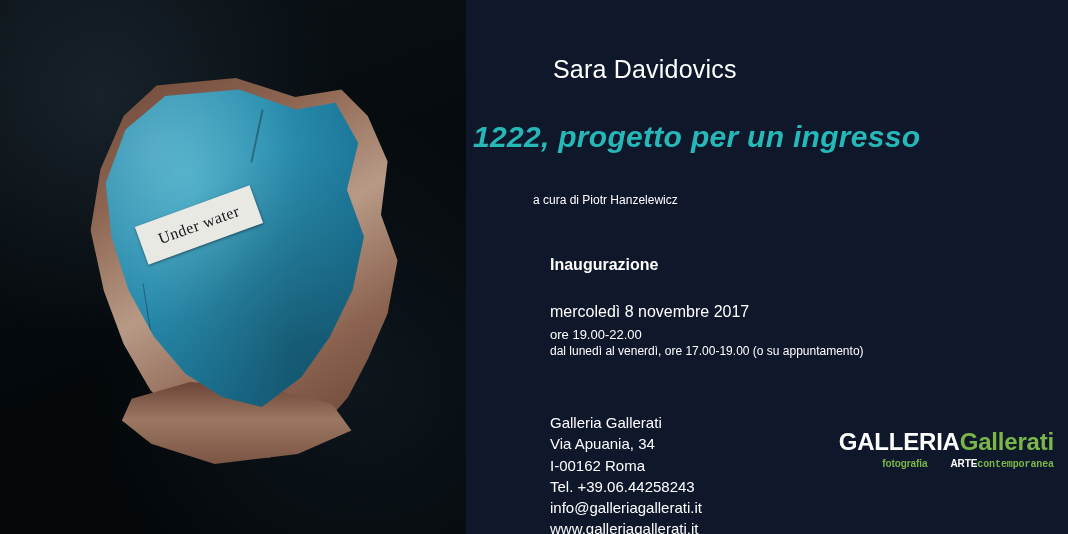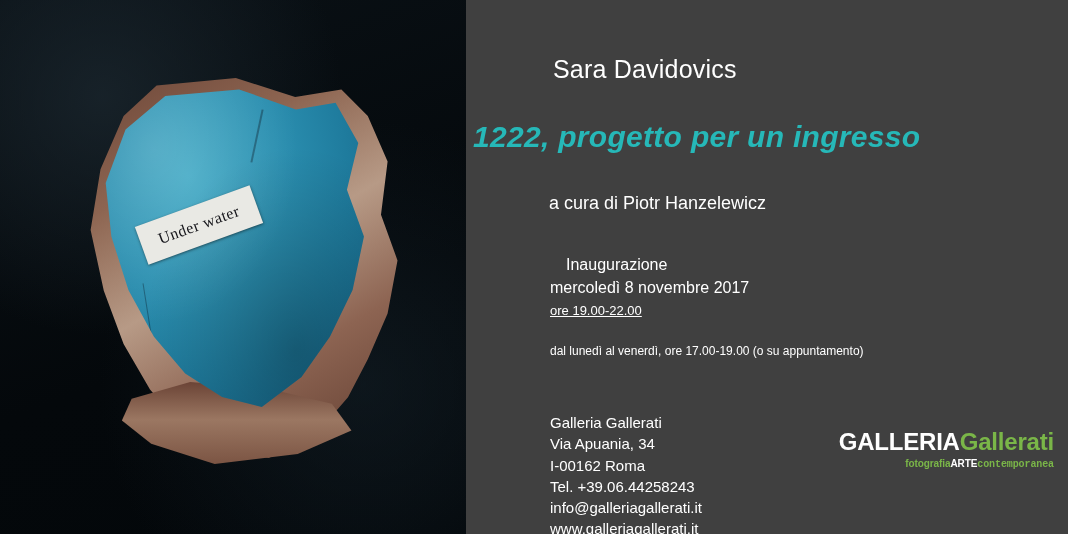--- a/index.html
+++ b/index.html
@@ -113,21 +113,21 @@
     letter-spacing: 0.5px;
     color: #15151a;
     white-space: nowrap;
   }
 
   
   .text-panel {
     position: relative;
     flex: 1 1 auto;
     height: 534px;
-    background: #404040;
+    background: #0f172a;
     color: #ffffff;
   }
   .artist {
     position: absolute;
     left: 87px;
     top: 55px;
     font-size: 25px;
     font-weight: 400;
     letter-spacing: 0.2px;
     color: #ffffff;
@@ -137,34 +137,34 @@
     left: 7px;
     top: 120px;
     font-size: 30px;
     font-style: italic;
     font-weight: 700;
     color: #26b8b8;
     letter-spacing: 0.3px;
   }
   .curator {
     position: absolute;
-    left: 83px;
+    left: 67px;
     top: 193px;
-    font-size: 18px;
+    font-size: 12px;
     color: #ffffff;
   }
   .opening {
     position: absolute;
     left: 84px;
     top: 253px;
     line-height: 1.45;
   }
-  .opening .l1 { font-size: 16px; font-weight: 400; color: #ffffff; margin-left: 16px; }
-  .opening .l2 { font-size: 16px; font-weight: 400; color: #ffffff; }
-  .opening .l3 { font-size: 13px; font-weight: 400; color: #ffffff; margin-top: 3px; text-decoration: underline; }
+  .opening .l1 { font-size: 16px; font-weight: 700; color: #ffffff; }
+  .opening .l2 { font-size: 16px; font-weight: 400; color: #ffffff; margin-top: 24px; }
+  .opening .l3 { font-size: 13px; font-weight: 400; color: #ffffff; margin-top: 3px; }
   .duration {
     position: absolute;
     left: 84px;
     top: 342px;
     font-size: 12px;
     line-height: 1.6;
     color: #ffffff;
   }
   .gallery-info {
     position: absolute;
@@ -191,21 +191,21 @@
   .logo-main .w1 { color: #ffffff; }
   .logo-main .w2 { color: #7ab648; }
   .logo-sub {
     font-size: 10px;
     font-weight: 700;
     letter-spacing: -0.1px;
     margin-top: 2px;
     white-space: nowrap;
   }
   .logo-sub .s1 { color: #7ab648; text-align: right; }
-  .logo-sub .s2 { color: #ffffff; }
+  .logo-sub .s2 { color: #ffffff; padding-left: 23px; }
   .logo-sub .s3 { color: #7ab648; font-family: Liberation Mono, monospace; }
 </style>
 </head>
 <body>
 
 <div class="poster">
 
   <div class="image-panel">
     <div class="noise"></div>
     <div class="shard-wrap">

